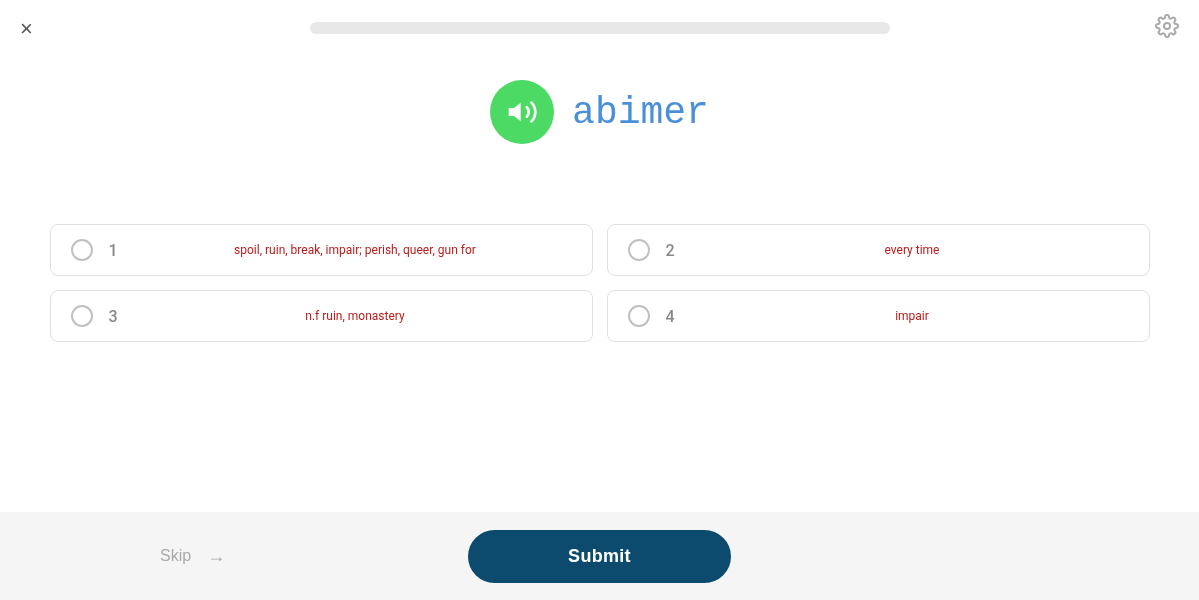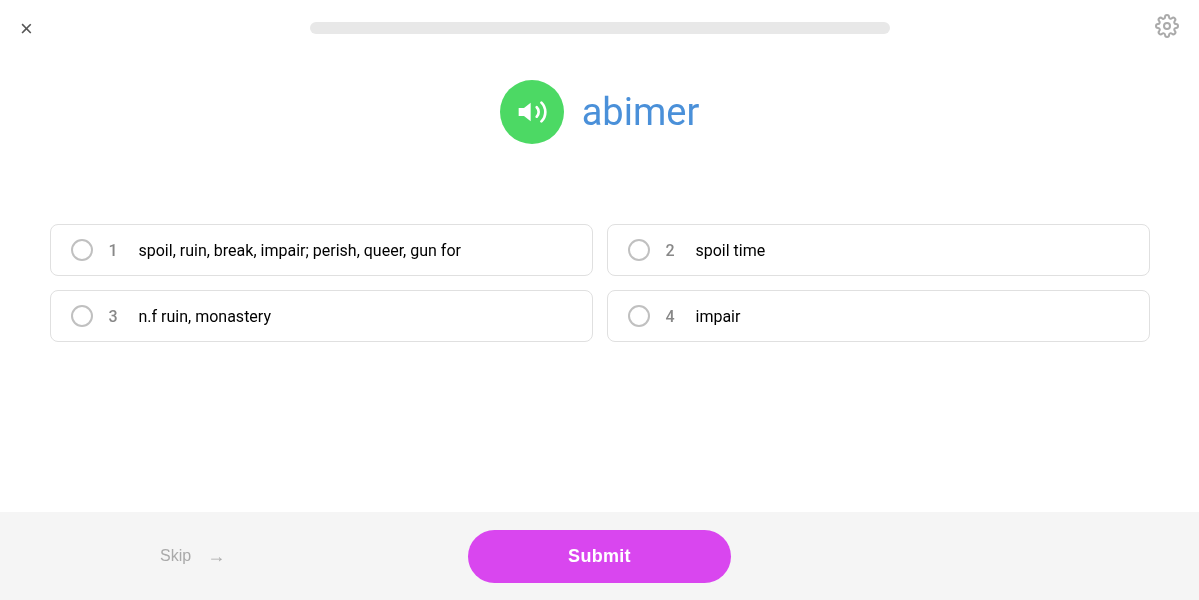--- a/index.html
+++ b/index.html
@@ -64,20 +64,21 @@
       flex-direction: column;
       align-items: center;
       padding-top: 60px;
     }
 
     .word-header {
       display: flex;
       align-items: center;
       gap: 18px;
       margin-top: 20px;
+      font-family: Liberation Mono, monospace;
     }
 
     .audio-btn {
       width: 64px;
       height: 64px;
       background: #4cd964;
       border-radius: 50%;
       border: none;
       cursor: pointer;
       display: flex;
@@ -122,22 +123,23 @@
 
     .option-number {
       font-size: 16px;
       color: #888;
       font-weight: 500;
       min-width: 14px;
     }
 
     .option-text {
       flex: 1;
-      font-size: 16px;
-      color: #000000;
+      text-align: center;
+      font-size: 12px;
+      color: #b91c1c;
     }
 
     .footer {
       position: absolute;
       bottom: 0;
       left: 0;
       right: 0;
       height: 88px;
       background: #f5f5f5;
       display: flex;
@@ -158,21 +160,21 @@
       font-size: 16px;
       cursor: pointer;
     }
 
     .skip-arrow {
       font-size: 18px;
       color: #aaa;
     }
 
     .submit-btn {
-      background: #d946ef;
+      background: #0c4a6e;
       color: white;
       border: none;
       border-radius: 30px;
       padding: 16px 100px;
       font-size: 18px;
       font-weight: 600;
       cursor: pointer;
       letter-spacing: 0.3px;
     }
 
@@ -214,21 +216,21 @@
 
   <div class="options-grid">
     <div class="option-item">
       <div class="radio-circle"></div>
       <span class="option-number">1</span>
       <span class="option-text">spoil, ruin, break, impair; perish, queer, gun for</span>
     </div>
     <div class="option-item">
       <div class="radio-circle"></div>
       <span class="option-number">2</span>
-      <span class="option-text">spoil time</span>
+      <span class="option-text">every time</span>
     </div>
     <div class="option-item">
       <div class="radio-circle"></div>
       <span class="option-number">3</span>
       <span class="option-text">n.f ruin, monastery</span>
     </div>
     <div class="option-item">
       <div class="radio-circle"></div>
       <span class="option-number">4</span>
       <span class="option-text">impair</span>

